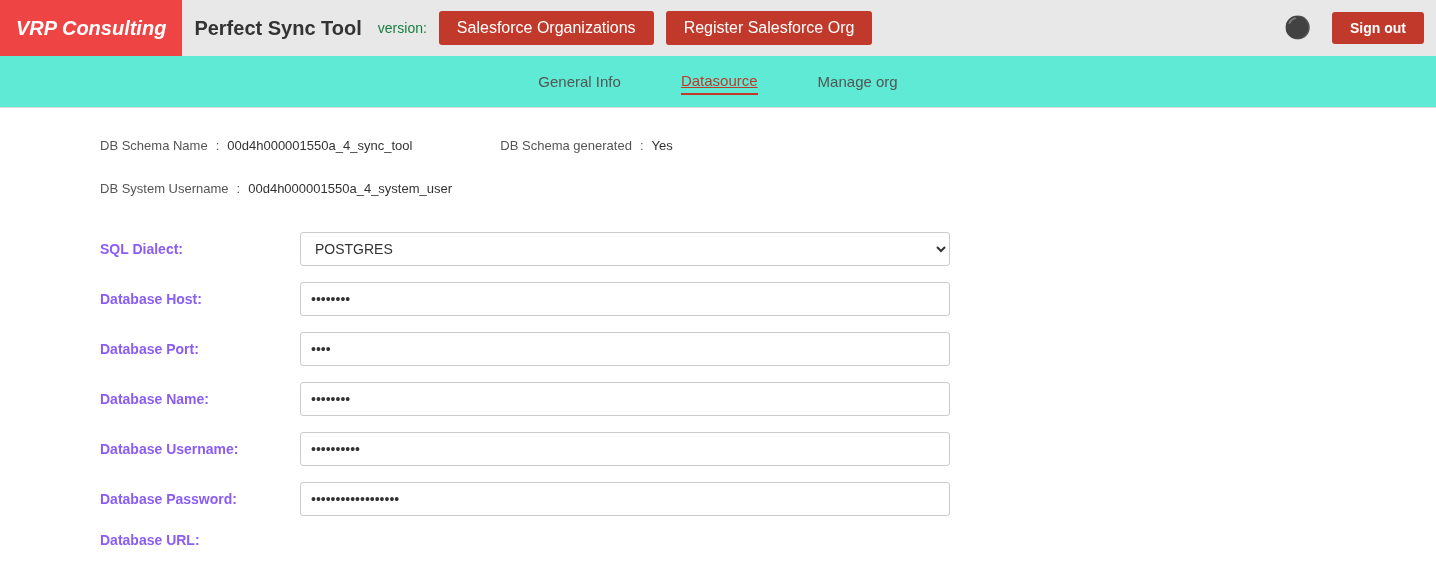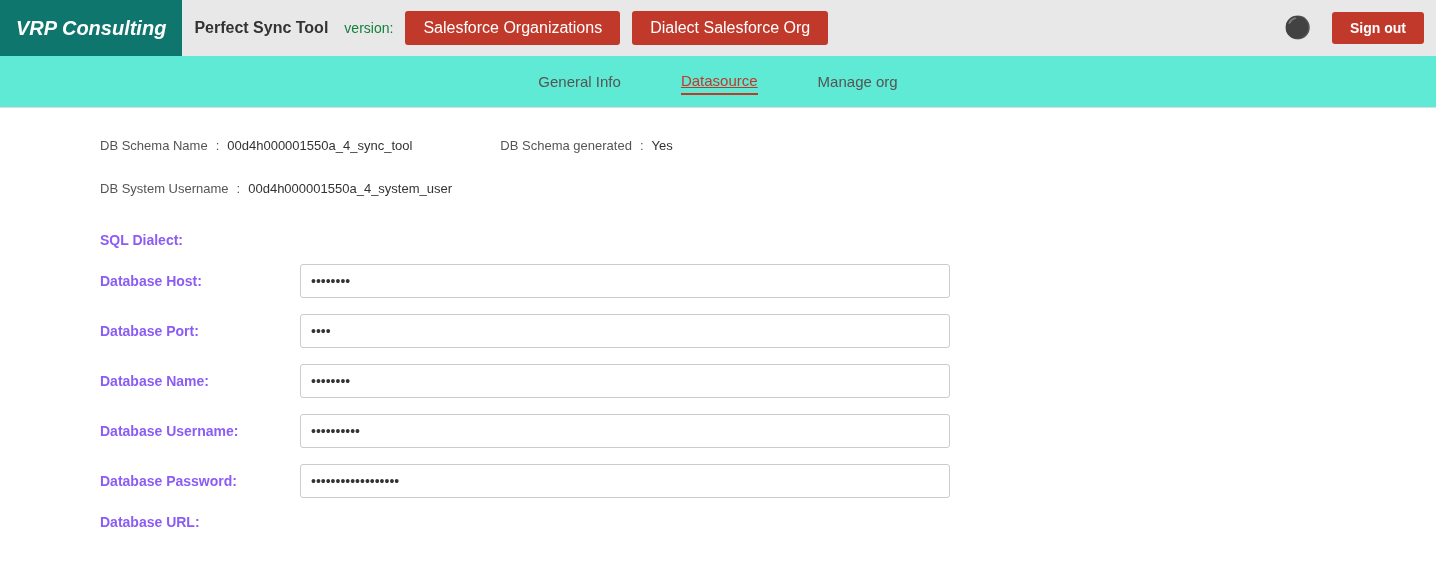--- a/index.html
+++ b/index.html
@@ -8,34 +8,34 @@
     
     .header {
       display: flex;
       align-items: center;
       background: #e8e8e8;
       height: 56px;
       padding: 0 12px;
       gap: 12px;
     }
     .logo {
-      background: #0f766e;
+      background: #ef4444;
       color: white;
       font-style: italic;
       font-weight: bold;
       font-size: 20px;
       padding: 8px 16px;
       height: 56px;
       display: flex;
       align-items: center;
       white-space: nowrap;
       margin-left: -12px;
     }
     .app-title {
-      font-size: 16px;
+      font-size: 20px;
       font-weight: bold;
       color: #333;
       margin-right: 4px;
     }
     .version-text {
       font-size: 14px;
       color: #15803d;
       margin-right: 0;
     }
     .header-btn {
@@ -146,21 +146,21 @@
     }
   </style>
 </head>
 <body>
 
 <div class="header">
   <div class="logo">VRP Consulting</div>
   <span class="app-title">Perfect Sync Tool</span>
   <span class="version-text">version:</span>
   <button class="header-btn">Salesforce Organizations</button>
-  <button class="header-btn">Dialect Salesforce Org</button>
+  <button class="header-btn">Register Salesforce Org</button>
   <div class="header-spacer"></div>
   <span class="bell-icon">⚫</span>
   <button class="signout-btn">Sign out</button>
 </div>
 
 <div class="nav-tabs">
   <a class="nav-tab">General Info</a>
   <a class="nav-tab active">Datasource</a>
   <a class="nav-tab">Manage org</a>
 </div>
@@ -184,20 +184,25 @@
       <span class="info-label">DB System Username</span>
       <span>:</span>
       <span class="info-value">00d4h000001550a_4_system_user</span>
     </div>
   </div>
 
   <div class="form-section">
 
     <div class="form-row">
       <label class="form-label">SQL Dialect:</label>
+      <select class="form-control">
+        <option>POSTGRES</option>
+        <option>MYSQL</option>
+        <option>MSSQL</option>
+      </select>
     </div>
 
     <div class="form-row">
       <label class="form-label">Database Host:</label>
       <input type="text" class="form-control" value="••••••••" style="">
     </div>
 
     <div class="form-row">
       <label class="form-label">Database Port:</label>
       <input type="text" class="form-control" value="••••" style="">

